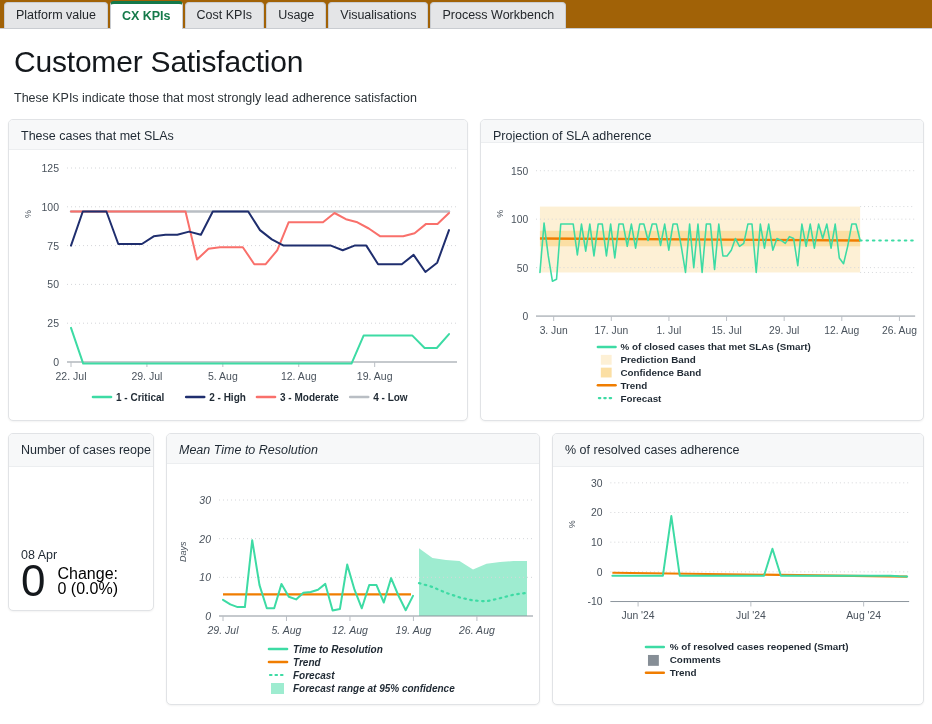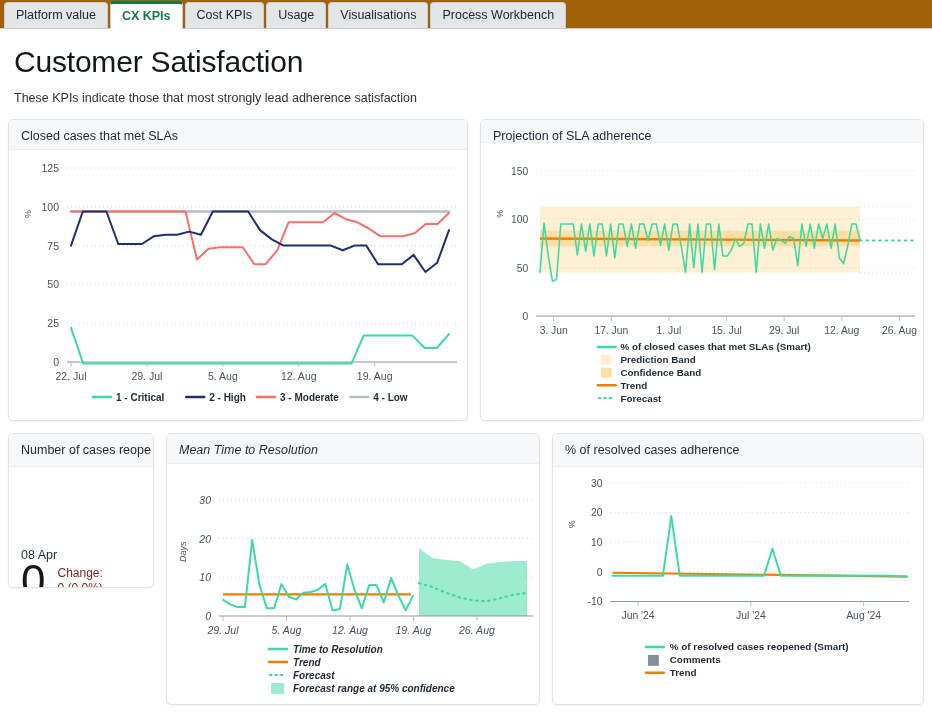--- a/index.html
+++ b/index.html
@@ -104,21 +104,21 @@
   .tickline { stroke: #b9bec4; stroke-width: 1; }
 
   
   .bignum-wrap { padding: 0 12px; position: relative; height: 100%; }
   .bignum-date {
     position: absolute; left: 12px; top: 81px;
     font-size: 12.5px; color: #1f2933;
   }
   .bignum-row { position: absolute; left: 12px; top: 92px; display: flex; align-items: center; }
   .bignum-value { font-size: 44px; line-height: 44px; font-weight: 300; color: #14181c; }
-  .bignum-change { margin-left: 12px; font-size: 12px; color: #7f1d1d; line-height: 15px; }
+  .bignum-change { margin-left: 12px; font-size: 16px; color: #000000; line-height: 15px; }
   .bignum-change .v { display: block; text-align: right; }
 </style>
 </head>
 <body>
 
 <div class="tabbar">
   <div class="tab">Platform value</div>
   <div class="tab active">CX KPIs</div>
   <div class="tab">Cost KPIs</div>
   <div class="tab">Usage</div>
@@ -127,21 +127,21 @@
 </div>
 
 <div class="page-head">
   <h1 class="page-title">Customer Satisfaction</h1>
   <div class="page-sub">These KPIs indicate those that most strongly lead adherence satisfaction</div>
 </div>
 
 <div class="row row1">
 
   <div class="panel p1">
-    <div class="panel-head">Closed cases that met SLAs</div>
+    <div class="panel-head">These cases that met SLAs</div>
     <div class="panel-body">
       <svg class="chart" viewBox="0 0 458 270" preserveAspectRatio="none">
         <g id="cc-grid">
             <line x1="58" x2="448" y1="173.2" y2="173.2" class="gridline"></line>
             <line x1="58" x2="448" y1="134.39999999999998" y2="134.39999999999998" class="gridline"></line>
             <line x1="58" x2="448" y1="95.60000000000001" y2="95.60000000000001" class="gridline"></line>
             <line x1="58" x2="448" y1="56.79999999999998" y2="56.79999999999998" class="gridline"></line>
             <line x1="58" x2="448" y1="18" y2="18" class="gridline"></line>
             <line x1="58" x2="448" y1="212" y2="212" class="axisline"></line>
           </g>
@@ -242,21 +242,21 @@
             <text x="142" y="251" class="legend-txt" text-anchor="start">Forecast</text>
           </g>
         <text class="unit-txt" x="22" y="64" transform="rotate(-90 22 64)">%</text>
       </svg>
     </div>
   </div>
 </div>
 
 <div class="row row2">
 
-  <div class="panel p3" style="height:155px;">
+  <div class="panel p3" style="height:178px;">
     <div class="panel-head">Number of cases reope</div>
     <div class="panel-body">
       <div class="bignum-wrap">
         <div class="bignum-date">08 Apr</div>
         <div class="bignum-row">
           <div class="bignum-value">0</div>
           <div class="bignum-change">
             <span>Change:</span>
             <span class="v">0 (0.0%)</span>
           </div>

